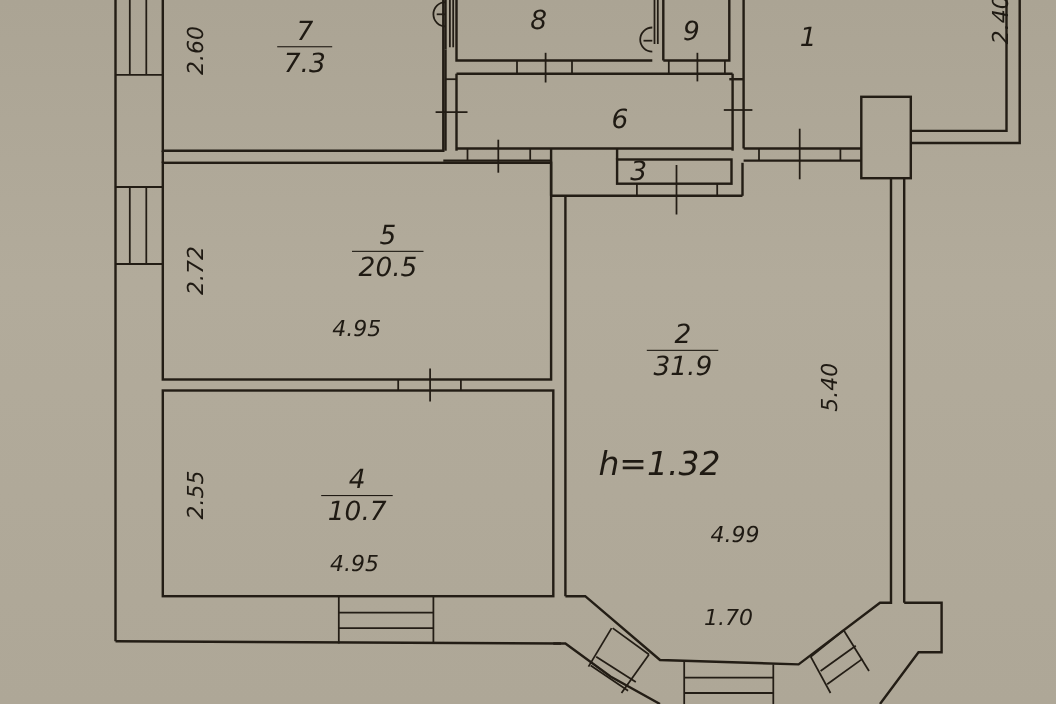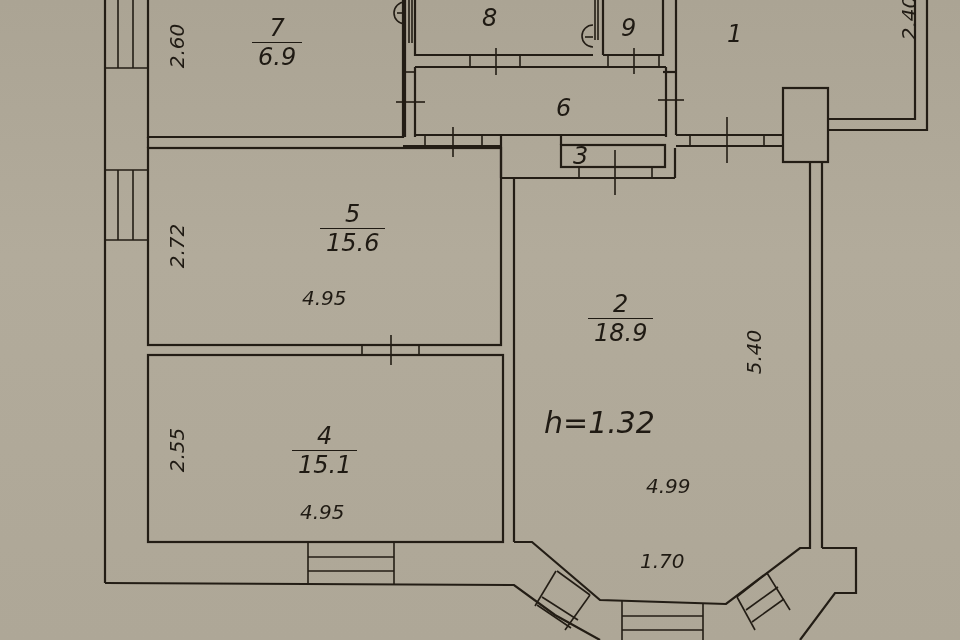--- a/index.html
+++ b/index.html
@@ -154,46 +154,46 @@
       <line class="t" x1="737" y1="597" x2="767" y2="573"></line>
       <line class="t" x1="737" y1="597" x2="755" y2="630"></line>
       <line class="t" x1="767" y1="573" x2="790" y2="610"></line>
       <line class="t" x1="746" y1="610" x2="778" y2="587"></line>
       <line class="t" x1="752" y1="622" x2="784" y2="599"></line>
     </g>
   </svg>
 
   <div class="lbl frac" style="left:252px;top:16px;">
     <span class="num">7</span>
-    <span class="den">6.9</span>
+    <span class="den">7.3</span>
   </div>
   <div class="lbl dim vert" style="left:155px;top:36px;">2.60</div>
 
   <div class="lbl big" style="left:482px;top:6px;font-size:24px;">8</div>
   <div class="lbl big" style="left:621px;top:16px;font-size:24px;">9</div>
   <div class="lbl big" style="left:727px;top:22px;font-size:24px;">1</div>
   <div class="lbl dim vert" style="left:887px;top:8px;">2.40</div>
   <div class="lbl big" style="left:556px;top:96px;font-size:24px;">6</div>
   <div class="lbl big" style="left:573px;top:144px;font-size:24px;">3</div>
 
   <div class="lbl frac" style="left:320px;top:202px;">
     <span class="num">5</span>
-    <span class="den">15.6</span>
+    <span class="den">20.5</span>
   </div>
   <div class="lbl dim vert" style="left:155px;top:236px;">2.72</div>
   <div class="lbl dim" style="left:302px;top:288px;">4.95</div>
 
   <div class="lbl frac" style="left:292px;top:424px;">
     <span class="num">4</span>
-    <span class="den">15.1</span>
+    <span class="den">10.7</span>
   </div>
   <div class="lbl dim vert" style="left:155px;top:440px;">2.55</div>
   <div class="lbl dim" style="left:300px;top:502px;">4.95</div>
 
   <div class="lbl frac" style="left:588px;top:292px;">
     <span class="num">2</span>
-    <span class="den">18.9</span>
+    <span class="den">31.9</span>
   </div>
   <div class="lbl dim vert" style="left:732px;top:342px;">5.40</div>
   <div class="lbl big" style="left:544px;top:408px;">h=1.32</div>
   <div class="lbl dim" style="left:646px;top:476px;">4.99</div>
   <div class="lbl dim" style="left:640px;top:551px;text-align:center;">1.70</div>
 </div>
 
 </body></html>

